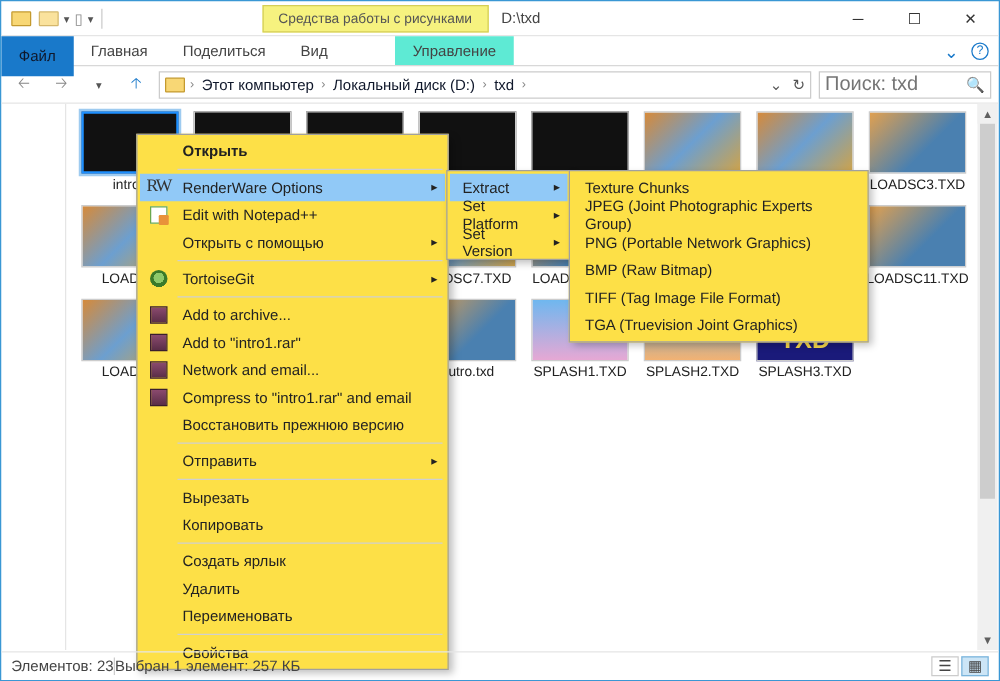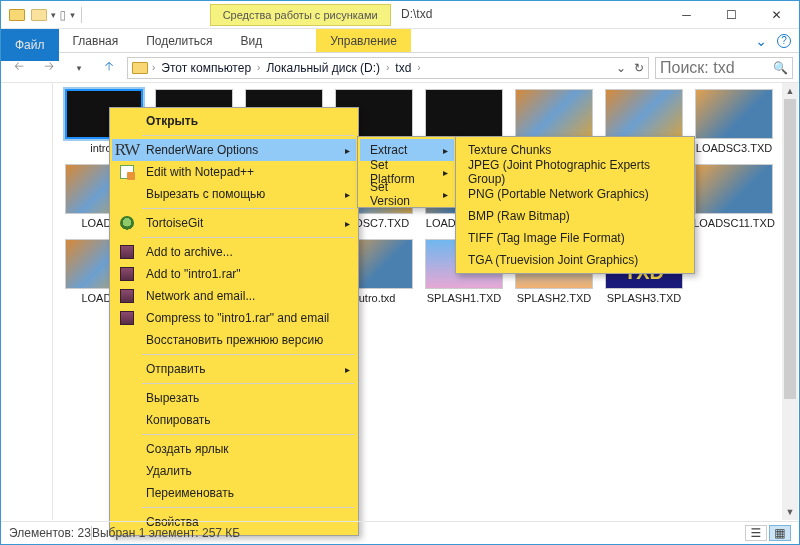--- a/index.html
+++ b/index.html
@@ -8,23 +8,23 @@
   .tb-icons { display: flex; align-items: center; gap: 6px; padding: 0 8px; }
   .folder-ico { width: 16px; height: 12px; background: #f8d775; border: 1px solid #c49a2f; border-radius: 1px; display: inline-block; }
   .tb-sep { width: 1px; height: 16px; background: #ccc; }
   .down-arrow { font-size: 9px; color: #555; }
   .qat { display: flex; align-items: center; gap: 4px; }
   .ribbon-ctx { background: #f6f27f; padding: 4px 12px; border: 1px solid #d4ce58; font-size: 11px; color: #555; margin-left: 120px; }
   .win-title { position: absolute; left: 400px; top: 6px; color: #444; }
   .win-btns { position: absolute; right: 0; top: 0; display: flex; }
   .win-btn { width: 45px; height: 28px; display: flex; align-items: center; justify-content: center; color: #333; }
   .ribbon { height: 24px; display: flex; align-items: stretch; border-bottom: 1px solid #d8d8d8; }
-  .ribbon-file { background: #1979ca; color: #e5e5e5; padding: 16px 14px; display: flex; align-items: center; }
+  .ribbon-file { background: #1979ca; color: #0f172a; padding: 16px 14px; display: flex; align-items: center; }
   .ribbon-tab { padding: 4px 14px; color: #444; display: flex; align-items: center; }
-  .ribbon-tab.ctx { background: #fde047; }
+  .ribbon-tab.ctx { background: #5eead4; }
   .ribbon-right { margin-left: auto; padding: 0 8px; display: flex; align-items: center; color: #1979ca; }
   .addrbar { height: 30px; display: flex; align-items: center; gap: 6px; padding: 0 6px; border-bottom: 1px solid #e5e5e5; }
   .nav-btn { width: 24px; height: 24px; display: flex; align-items: center; justify-content: center; color: #888; }
   .nav-btn.enabled { color: #1979ca; }
   .addr { flex: 1; height: 22px; border: 1px solid #ccc; display: flex; align-items: center; padding: 0 4px; gap: 4px; }
   .crumb { color: #0f172a; padding: 0 2px; }
   .crumb-sep { color: #888; font-size: 10px; }
   .addr-drop { margin-left: auto; display: flex; align-items: center; gap: 8px; color: #555; }
   .search { width: 138px; height: 22px; border: 1px solid #ccc; display: flex; align-items: center; padding: 0 4px; color: #999; }
   .search input { border: none; outline: none; width: 100%; color: #999; font-size: 16px; }
@@ -53,21 +53,21 @@
   .ctx-item { display: flex; align-items: center; height: 22px; padding: 0 24px 0 4px; gap: 8px; color: #222; position: relative; }
   .ctx-item .iconcol { width: 22px; display: flex; justify-content: center; }
   .ctx-item.hl { background: #91c9f7; }
   .ctx-item .arrow { position: absolute; right: 6px; font-size: 10px; }
   .ctx-item.bold .lbl { font-weight: bold; }
   .ctx-sep { height: 1px; background: #d0d0d0; margin: 3px 2px 3px 30px; }
   .rar-ico { width: 14px; height: 14px; background: linear-gradient(#8b4a6e,#5a2e47); border: 1px solid #3a1e2e; }
   .tg-ico { width: 14px; height: 14px; background: radial-gradient(circle at 50% 45%, #8ec96a 0 40%, #3a7a2a 41% 70%, transparent 71%); border-radius: 50%; }
   .np-ico { width: 14px; height: 14px; background: #fff; border: 1px solid #6aa84f; position: relative; }
   .np-ico::after { content: ""; position: absolute; right: -2px; bottom: -2px; width: 8px; height: 8px; background: #e8923a; border-radius: 1px; }
-  .rw-ico { font-family: Georgia, serif; font-size: 17px; color: #333; letter-spacing: -1px; }
+  .rw-ico { font-family: Georgia, serif; font-size: 14px; color: #333; letter-spacing: -1px; }
 
   .sub2 { left: 356px; top: 135px; width: 100px; }
   .sub3 { left: 454px; top: 135px; width: 240px; }
   .main1 { left: 108px; top: 106px; width: 250px; }
 
   .scrollbar { position: absolute; right: 1px; top: 82px; bottom: 24px; width: 16px; background: #f0f0f0; }
   .sb-btn { height: 16px; background: #f0f0f0; display:flex;align-items:center;justify-content:center;color:#606060;font-size:9px; }
   .sb-thumb { position: absolute; top: 16px; left: 2px; right: 2px; height: 300px; background: #cdcdcd; }
 </style>
 </head>
@@ -254,21 +254,21 @@
       <span class="arrow">▸</span>
     </div>
   <div class="ctx-item">
       <span class="iconcol">
         <span class="np-ico"></span>
       </span>
       <span class="lbl">Edit with Notepad++</span>
     </div>
   <div class="ctx-item">
       <span class="iconcol"></span>
-      <span class="lbl">Вырезать с помощью</span>
+      <span class="lbl">Открыть с помощью</span>
       <span class="arrow">▸</span>
     </div>
   <div class="ctx-sep"></div>
   <div class="ctx-item">
       <span class="iconcol">
         <span class="tg-ico"></span>
       </span>
       <span class="lbl">TortoiseGit</span>
       <span class="arrow">▸</span>
     </div>

